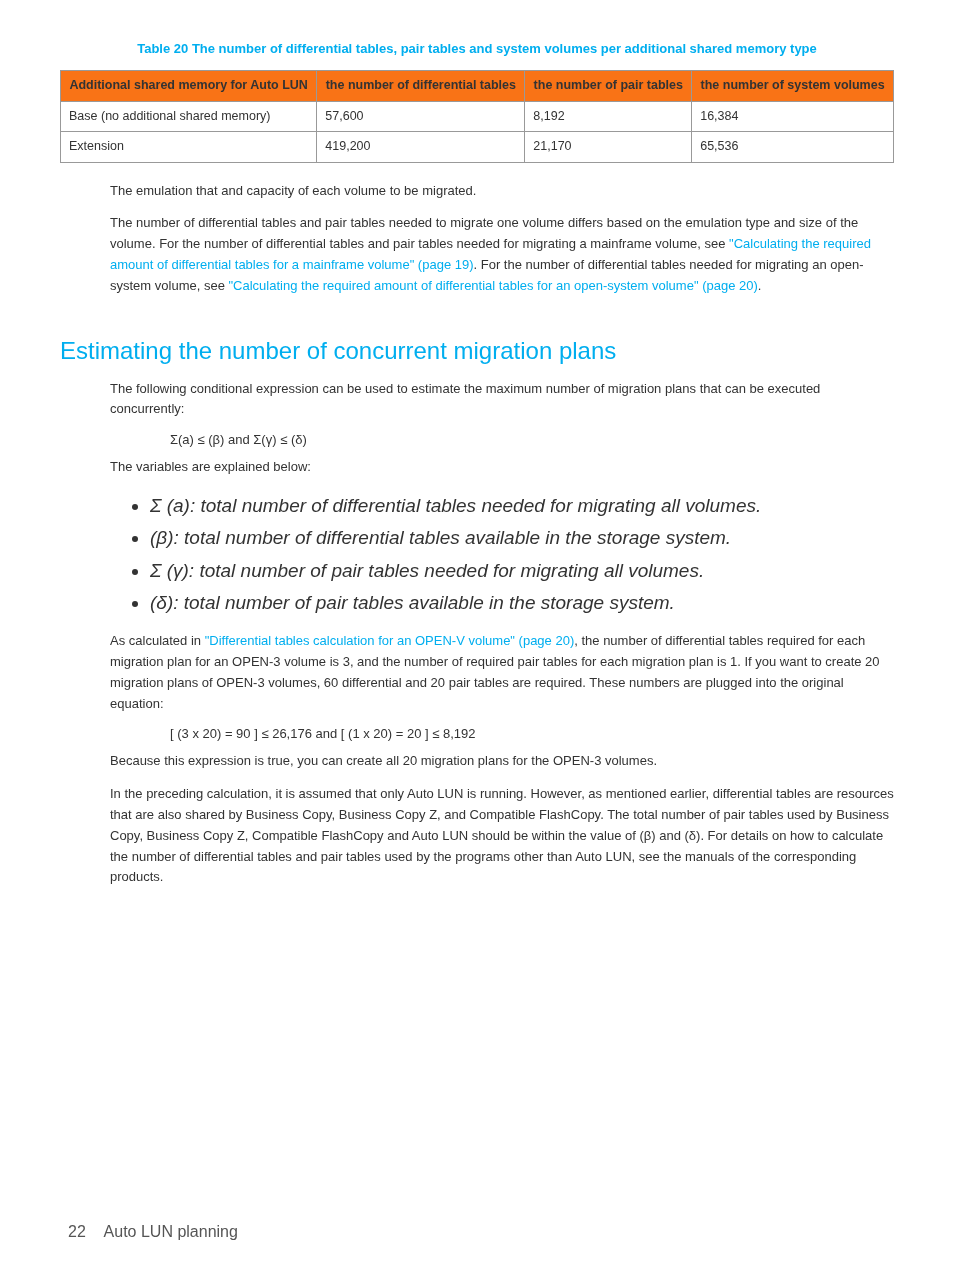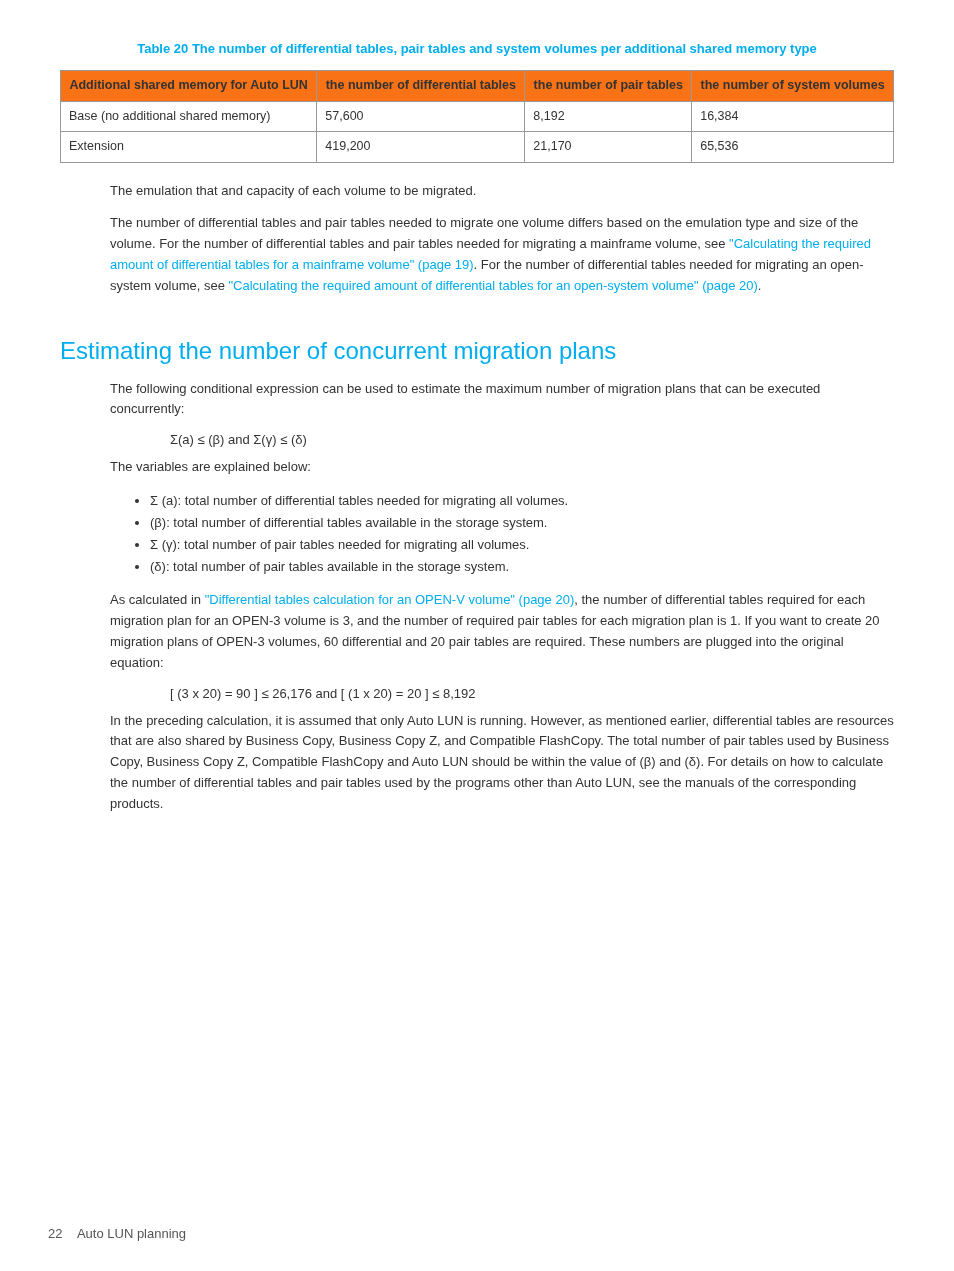--- a/index.html
+++ b/index.html
@@ -69,37 +69,38 @@
     }
 
     
     .bullet-list {
       margin-left: 40px;
       margin-bottom: 12px;
     }
     .bullet-list li {
       list-style: disc;
       line-height: 1.7;
-      font-size: 13px;
+      font-size: 19px;
+      font-style: italic;
     }
 
     
     .math-expr {
       font-family: Arial, sans-serif;
       margin-left: 60px;
       margin-bottom: 10px;
       font-size: 13px;
     }
 
     
     .page-footer {
       position: absolute;
       bottom: 30px;
-      left: 48px;
-      font-size: 13px;
+      left: 68px;
+      font-size: 16px;
       color: #555;
     }
 
     .indent-block {
       padding-left: 50px;
     }
   </style>
 </head>
 <body>
 
@@ -153,19 +154,20 @@
     <li>Σ (γ): total number of pair tables needed for migrating all volumes.</li>
     <li>(δ): total number of pair tables available in the storage system.</li>
   </ul>
 
   <p class="body-text">
     <span>As calculated in </span><a href="#">"Differential tables calculation for an OPEN-V volume" (page 20)</a><span>, the number of differential tables required for each migration plan for an OPEN-3 volume is 3, and the number of required pair tables for each migration plan is 1. If you want to create 20 migration plans of OPEN-3 volumes, 60 differential and 20 pair tables are required. These numbers are plugged into the original equation:</span>
   </p>
 
   <p class="math-expr">[ (3 x 20) = 90 ] ≤ 26,176 and [ (1 x 20) = 20 ] ≤ 8,192</p>
 
+  <p class="body-text">Because this expression is true, you can create all 20 migration plans for the OPEN-3 volumes.</p>
 
   <p class="body-text">In the preceding calculation, it is assumed that only Auto LUN is running. However, as mentioned earlier, differential tables are resources that are also shared by Business Copy, Business Copy Z, and Compatible FlashCopy. The total number of pair tables used by Business Copy, Business Copy Z, Compatible FlashCopy and Auto LUN should be within the value of (β) and (δ). For details on how to calculate the number of differential tables and pair tables used by the programs other than Auto LUN, see the manuals of the corresponding products.</p>
 </div>
 
 <div class="page-footer">
   <span>22</span>&nbsp;&nbsp;&nbsp;&nbsp;<span>Auto LUN planning</span>
 </div>
 
 </body></html>

